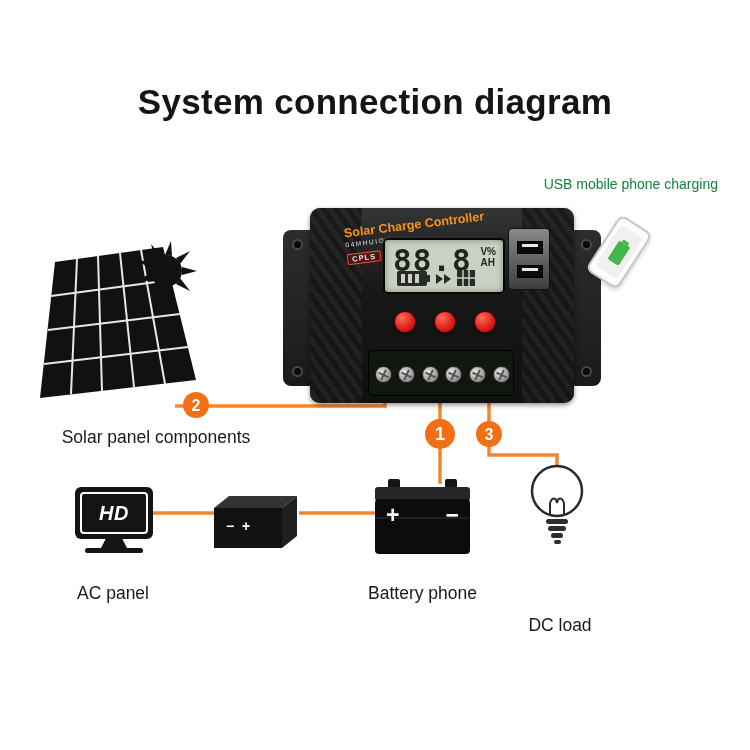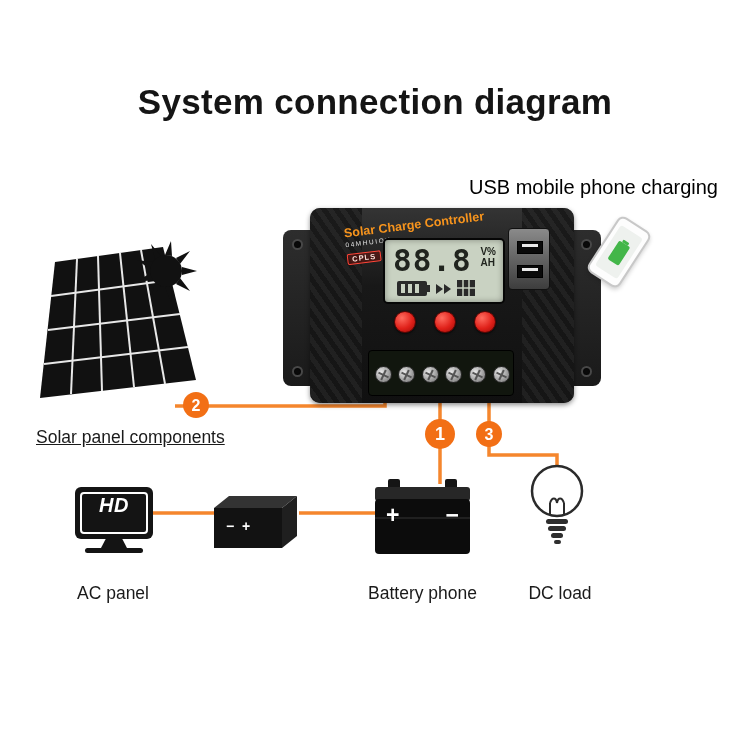--- a/index.html
+++ b/index.html
@@ -2,21 +2,21 @@
 <html><head>
 <meta charset="utf-8">
 <style>
   * { margin:0; padding:0; box-sizing:border-box; }
   body { background:#fff; font-family:"Liberation Sans", sans-serif; }
   .stage { position:relative; width:750px; height:750px; background:#ffffff; overflow:hidden;border-radius:13px; }
 
   .page-title { position:absolute; top:82px; left:0; right:0; text-align:center;
     font-size:35px; font-weight:800; color:#151515; letter-spacing:.3px; }
 
-  .usb-label { position:absolute; top:176px; right:32px; font-size:20px; color:#000000; }
+  .usb-label { position:absolute; top:176px; right:32px; font-size:14px; color:#15803d; }
 
   .diagram-art { position:absolute; left:0; top:0; z-index:1; }
 
   
   .controller { position:absolute; left:283px; top:208px; width:318px; height:195px; z-index:2; }
   .ctrl-plate { position:absolute; left:0; top:22px; width:318px; height:156px;
     background:linear-gradient(180deg,#2d2d2d,#1a1a1a); border-radius:8px; }
   .ctrl-body { position:absolute; left:27px; top:0; width:264px; height:195px;
     background:linear-gradient(180deg,#343434,#181818 40%,#101010); border-radius:10px;
     box-shadow:0 2px 5px rgba(0,0,0,.45); }
@@ -27,21 +27,21 @@
   .screw { position:absolute; width:11px; height:11px; border-radius:50%;
     background:#0a0a0a; border:2px solid #484848; box-shadow:inset 0 0 2px #000; }
 
   .brand-group { position:absolute; left:62px; top:8px; width:170px; transform:rotate(-7deg); }
   .brand-name { color:#f7941d; font-size:12.5px; font-weight:bold; white-space:nowrap; }
   .brand-model { color:#e0e0e0; font-size:6.5px; letter-spacing:1.6px; margin-top:1px; }
   .brand-badge { display:inline-block; border:1px solid #ff4538; color:#ffe3dc;
     background:rgba(130,12,6,.4); font-size:7.5px; font-weight:bold; padding:0 4px;
     border-radius:2px; margin-top:2px; letter-spacing:1px; }
 
-  .lcd { position:absolute; left:100px; top:30px; width:122px; height:66px;
+  .lcd { position:absolute; left:100px; top:30px; width:122px; height:56px;
     background:#c9d2c2; border:2px solid #060606; border-radius:5px;
     box-shadow:inset 0 0 6px rgba(0,0,0,.35); }
   .lcd-digits { position:absolute; left:8px; top:2px; font-family:"DejaVu Sans Mono",monospace;
     font-size:31px; font-weight:bold; color:#20241e; letter-spacing:1px; }
   .lcd-units { position:absolute; right:7px; top:6px; text-align:left;
     font-size:10px; font-weight:bold; color:#20241e; line-height:11px; }
   .lcd-icons { position:absolute; left:4px; bottom:2px; }
 
   .usb-block { position:absolute; left:225px; top:20px; width:42px; height:62px;
     background:linear-gradient(180deg,#8a8a8a,#3d3d3d); border:1px solid #101010; border-radius:4px; }
@@ -71,21 +71,21 @@
     background:#eef1ee; border-radius:3px; }
   .phone-batt { position:absolute; left:50%; top:50%; width:13px; height:22px;
     margin:-10px 0 0 -6.5px; background:#43b649; border-radius:2px; }
   .phone-batt::before { content:""; position:absolute; left:3px; top:-3px; width:7px; height:3px;
     background:#43b649; border-radius:1px; }
 
   
   .monitor { position:absolute; left:75px; top:487px; width:78px; height:52px; z-index:2;
     background:#141414; border-radius:6px; }
   .monitor-bezel { position:absolute; inset:5px; border:2px solid #fff; border-radius:4px;
-    display:flex; justify-content:center; }
+    display:flex; align-items:center; justify-content:center; }
   .monitor-hd { color:#fff; font-size:20px; font-weight:900; font-style:italic; letter-spacing:.5px; }
   .monitor-neck { position:absolute; left:50%; top:52px; width:26px; height:9px; margin-left:-13px;
     background:#141414; clip-path:polygon(18% 0,82% 0,100% 100%,0 100%); }
   .monitor-base { position:absolute; left:50%; top:61px; width:58px; height:5px; margin-left:-29px;
     background:#141414; border-radius:3px; }
 
   
   .battery { position:absolute; left:375px; top:479px; width:95px; height:75px; z-index:2; }
   .batt-post { position:absolute; top:0; width:12px; height:10px; background:#151515; border-radius:2px; }
   .batt-cap { position:absolute; left:0; top:8px; width:95px; height:14px; background:#272727; border-radius:3px; }
@@ -250,18 +250,18 @@
 
   <div class="battery">
     <div class="batt-post" style="left:13px;"></div>
     <div class="batt-post" style="right:13px;"></div>
     <div class="batt-cap"></div>
     <div class="batt-body"></div>
     <div class="batt-sign" style="left:11px;">+</div>
     <div class="batt-sign" style="right:11px;">−</div>
   </div>
 
-  <div class="caption" style="left:36px; top:427px; text-align:left; width:240px;text-decoration:underline;">Solar panel components</div>
+  <div class="caption" style="left:36px; top:427px; text-align:center; width:240px;">Solar panel components</div>
   <div class="caption" style="left:58px; top:583px; width:110px;">AC panel</div>
   <div class="caption" style="left:365px; top:583px; width:115px;">Battery phone</div>
-  <div class="caption" style="left:505px; top:583px; width:110px;">DC load</div>
+  <div class="caption" style="left:505px; top:615px; width:110px;">DC load</div>
 
 </div>
 
 </body></html>

